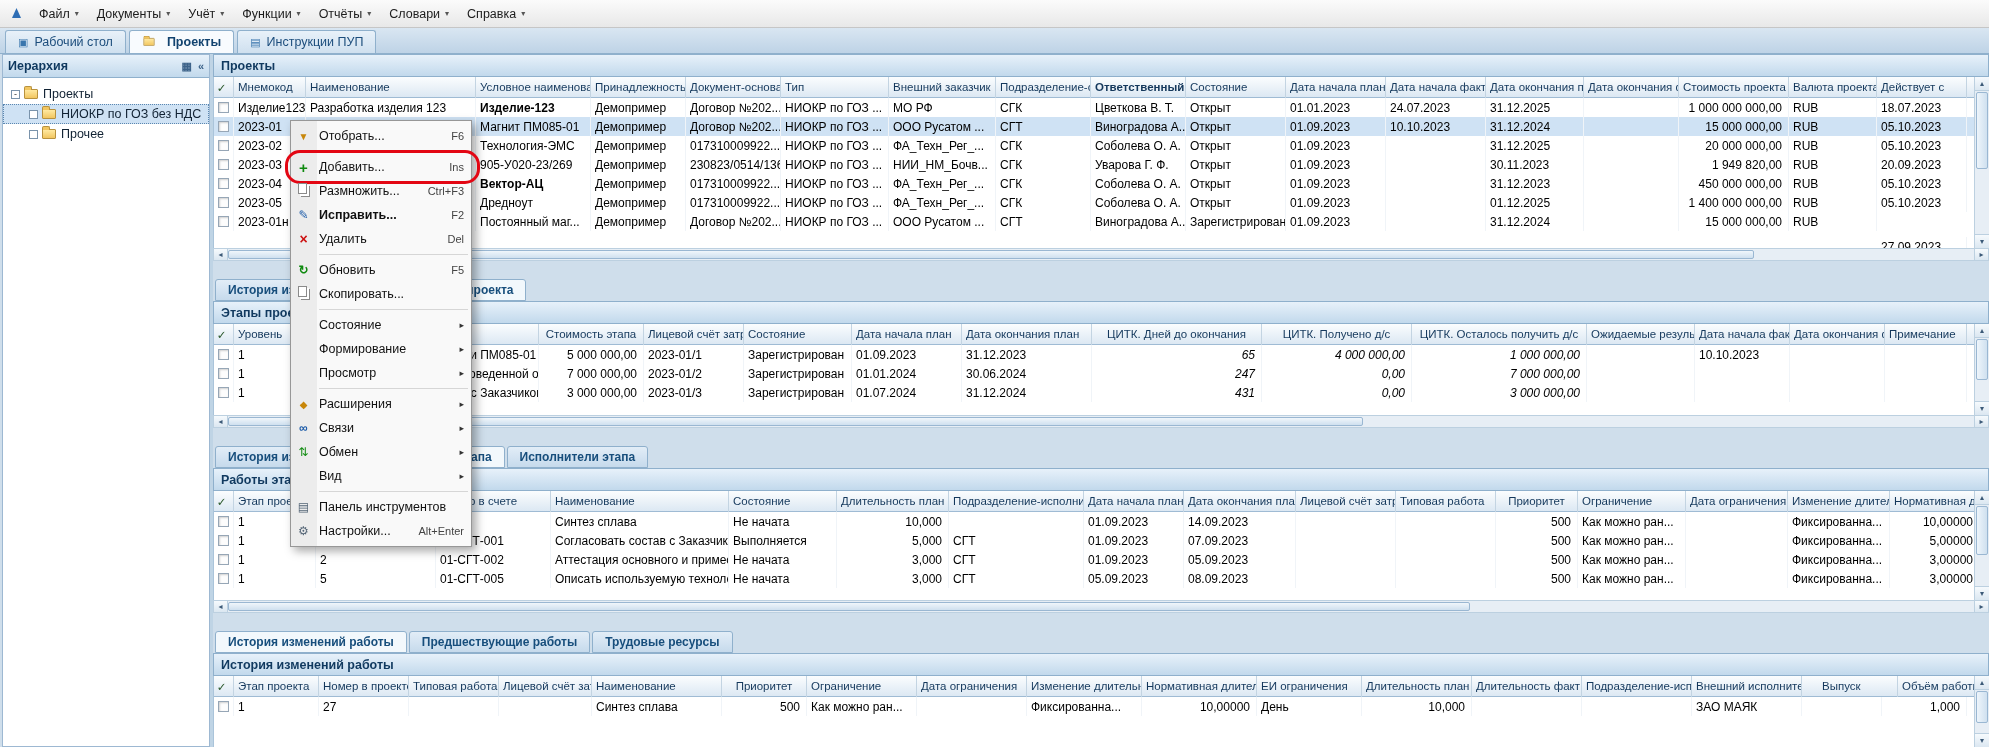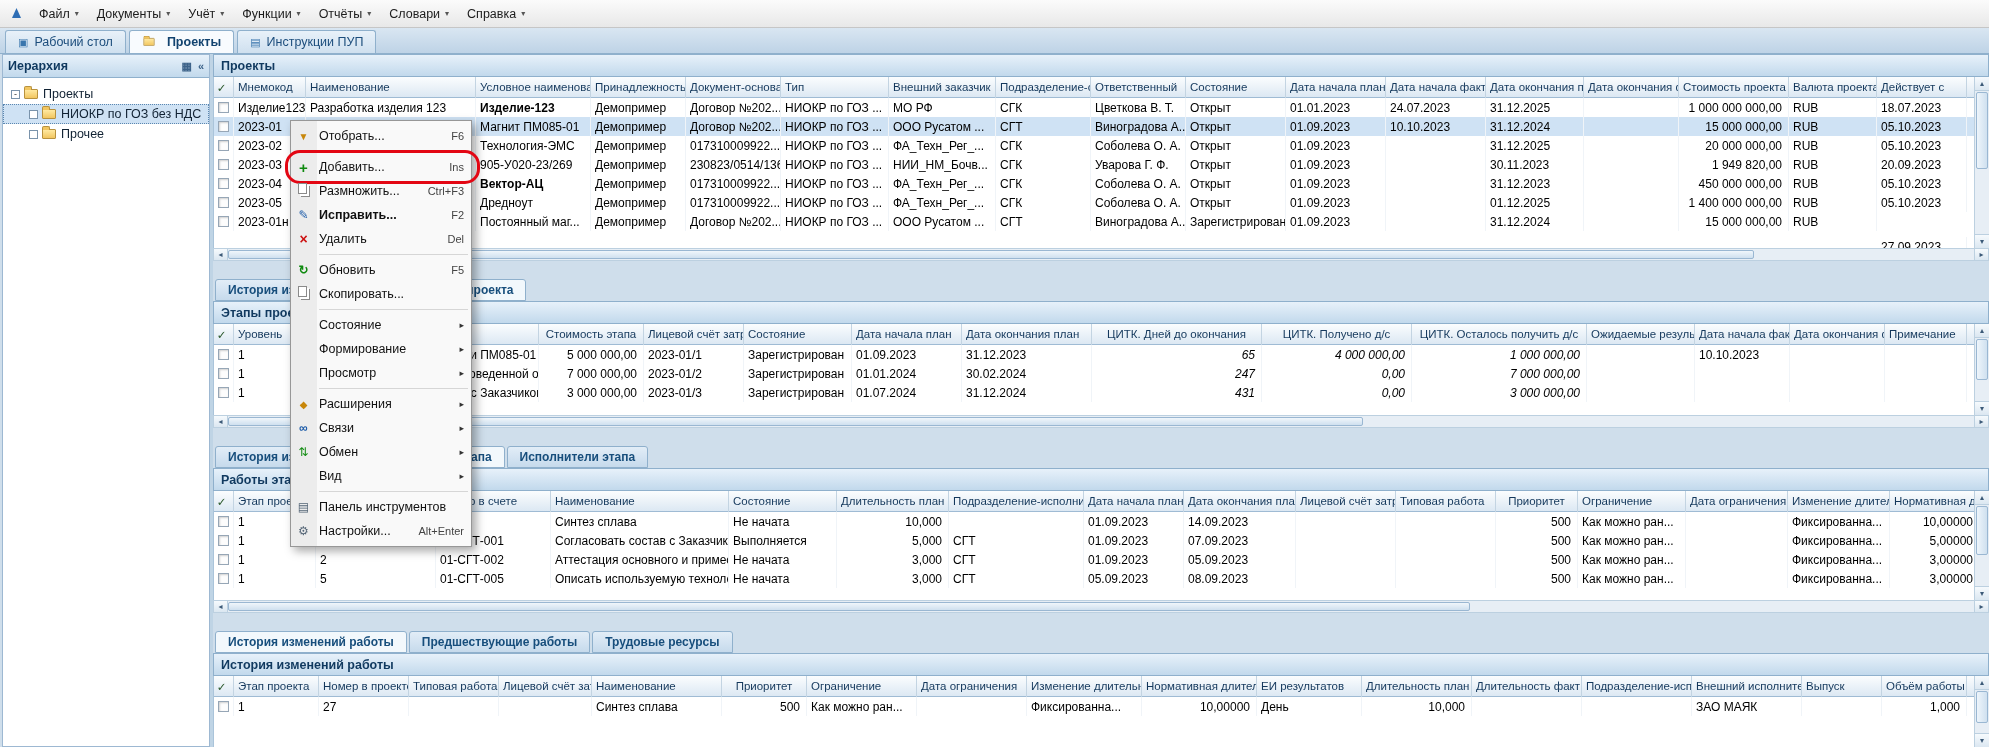--- a/index.html
+++ b/index.html
@@ -250,21 +250,21 @@
       <div class="grid-head">
         <div class="hcell c" style="width: 20px;">✓</div>
         <div class="hcell" style="width: 72px;">Мнемокод</div>
         <div class="hcell" style="width: 170px;">Наименование</div>
         <div class="hcell" style="width: 115px;">Условное наименование</div>
         <div class="hcell" style="width: 95px;">Принадлежность</div>
         <div class="hcell" style="width: 95px;">Документ-основание</div>
         <div class="hcell" style="width: 108px;">Тип</div>
         <div class="hcell" style="width: 107px;">Внешний заказчик</div>
         <div class="hcell" style="width: 95px;">Подразделение-ответственный</div>
-        <div class="hcell" style="width: 95px;">Ответственный</div>
+        <div class="hcell" style="width: 95px; font-weight: bold;">Ответственный</div>
         <div class="hcell" style="width: 100px;">Состояние</div>
         <div class="hcell" style="width: 100px;">Дата начала план</div>
         <div class="hcell" style="width: 100px;">Дата начала факт</div>
         <div class="hcell" style="width: 98px;">Дата окончания план</div>
         <div class="hcell" style="width: 95px;">Дата окончания факт</div>
         <div class="hcell r" style="width: 110px;">Стоимость проекта</div>
         <div class="hcell" style="width: 88px;">Валюта проекта</div>
         <div class="hcell" style="width: 90px;">Действует с</div>
       </div>
       <div>
@@ -484,21 +484,21 @@
         <div class="grid-row">
           <div class="cell" style="width: 20px;">
             <div class="cb"></div>
           </div>
           <div class="cell" style="width: 70px;">1</div>
           <div class="cell" style="width: 235px;">Оформление результатов проведенной опытной работы</div>
           <div class="cell r" style="width: 105px;">7 000 000,00</div>
           <div class="cell" style="width: 100px;">2023-01/2</div>
           <div class="cell" style="width: 108px;">Зарегистрирован</div>
           <div class="cell" style="width: 110px;">01.01.2024</div>
-          <div class="cell" style="width: 130px;">30.02.2024</div>
+          <div class="cell" style="width: 130px;">30.06.2024</div>
           <div class="cell r it" style="width: 170px;">247</div>
           <div class="cell r it" style="width: 150px;">0,00</div>
           <div class="cell r it" style="width: 175px;">7 000 000,00</div>
           <div class="cell" style="width: 108px;"></div>
           <div class="cell" style="width: 95px;"></div>
           <div class="cell" style="width: 95px;"></div>
           <div class="cell" style="width: 82px;"></div>
         </div>
         <div class="grid-row">
           <div class="cell" style="width: 20px;">
@@ -674,26 +674,26 @@
         <div class="hcell" style="width: 85px;">Этап проекта</div>
         <div class="hcell" style="width: 90px;">Номер в проекте</div>
         <div class="hcell" style="width: 90px;">Типовая работа</div>
         <div class="hcell" style="width: 93px;">Лицевой счёт затрат</div>
         <div class="hcell" style="width: 130px;">Наименование</div>
         <div class="hcell r" style="width: 85px;">Приоритет</div>
         <div class="hcell" style="width: 110px;">Ограничение</div>
         <div class="hcell" style="width: 110px;">Дата ограничения</div>
         <div class="hcell" style="width: 115px;">Изменение длительности</div>
         <div class="hcell r" style="width: 115px;">Нормативная длительность</div>
-        <div class="hcell" style="width: 105px;">ЕИ результатов</div>
+        <div class="hcell" style="width: 105px;">ЕИ ограничения</div>
         <div class="hcell r" style="width: 110px;">Длительность план</div>
         <div class="hcell" style="width: 110px;">Длительность факт</div>
         <div class="hcell" style="width: 110px;">Подразделение-исполнитель</div>
         <div class="hcell" style="width: 110px;">Внешний исполнитель</div>
-        <div class="hcell" style="width: 80px;">Выпуск</div>
+        <div class="hcell" style="width: 80px; margin-left: 16px;">Выпуск</div>
         <div class="hcell r" style="width: 85px;">Объём работы план</div>
       </div>
       <div>
         <div class="grid-row">
           <div class="cell" style="width: 20px;">
             <div class="cb"></div>
           </div>
           <div class="cell" style="width: 85px;">1</div>
           <div class="cell" style="width: 90px;">27</div>
           <div class="cell" style="width: 90px;"></div>

